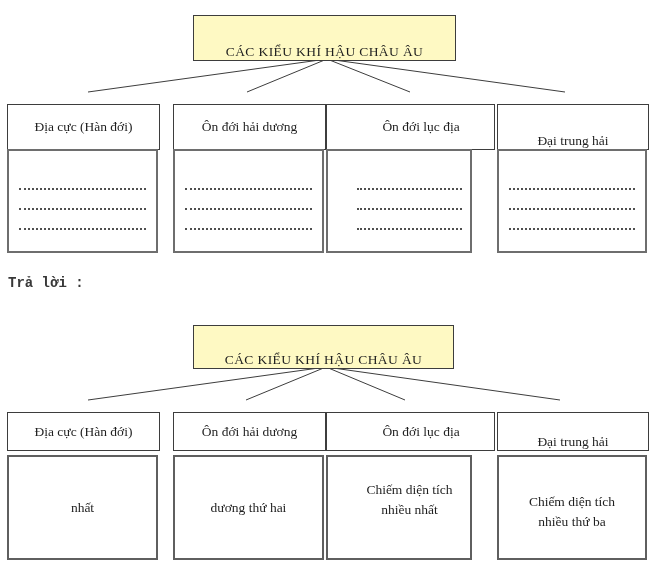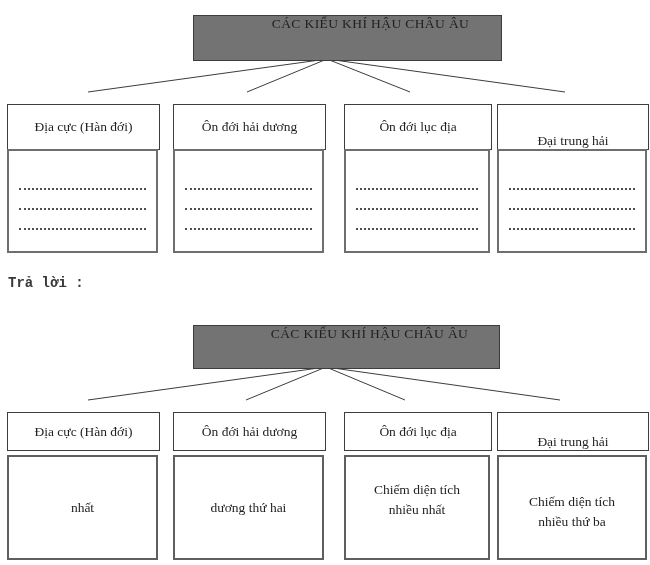--- a/index.html
+++ b/index.html
@@ -15,48 +15,47 @@
   .connectors {
     position: absolute;
     left: 0; top: 0;
     width: 650px; height: 565px;
     pointer-events: none;
   }
   .title-box {
     position: absolute;
     border: 1px solid #3d3d3d;
     display: flex;
-    align-items: flex-start;
+    align-items: flex-end;
     justify-content: center;
     font-size: 13.5px;
     letter-spacing: 0.4px;
     text-align: center;
-    background: #737373;
-    padding-left: 46px;
+    background: #fef9c3;
   }
   .title-box.t1 { left: 193px; top: 15px; width: 261px; height: 44px; }
   .title-box.t2 { left: 193px; top: 325px; width: 259px; height: 42px; }
 
   .cat-box {
     position: absolute;
     border: 1px solid #3d3d3d;
     display: flex;
     align-items: center;
     justify-content: center;
     font-size: 13.5px;
     text-align: center;
     background: #ffffff;
     margin-top: 12px;
   }
   .row-cat1 { top: 92px; height: 44px; }
   .row-cat2 { top: 400px; height: 37px; }
 
   .col1 { left: 7px;   width: 151px; }
   .col2 { left: 173px; width: 151px; }
-  .col3 { left: 344px; width: 146px; }
+  .col3 { left: 326px; width: 146px; padding-left: 21px; }
   .col4 { left: 497px; width: 150px; align-items: flex-end; }
 
   .blank-box {
     position: absolute;
     top: 149px;
     height: 104px;
     border: 2px solid #6e6e6e;
     background: #ffffff;
     box-sizing: border-box;
     padding-top: 19px;

